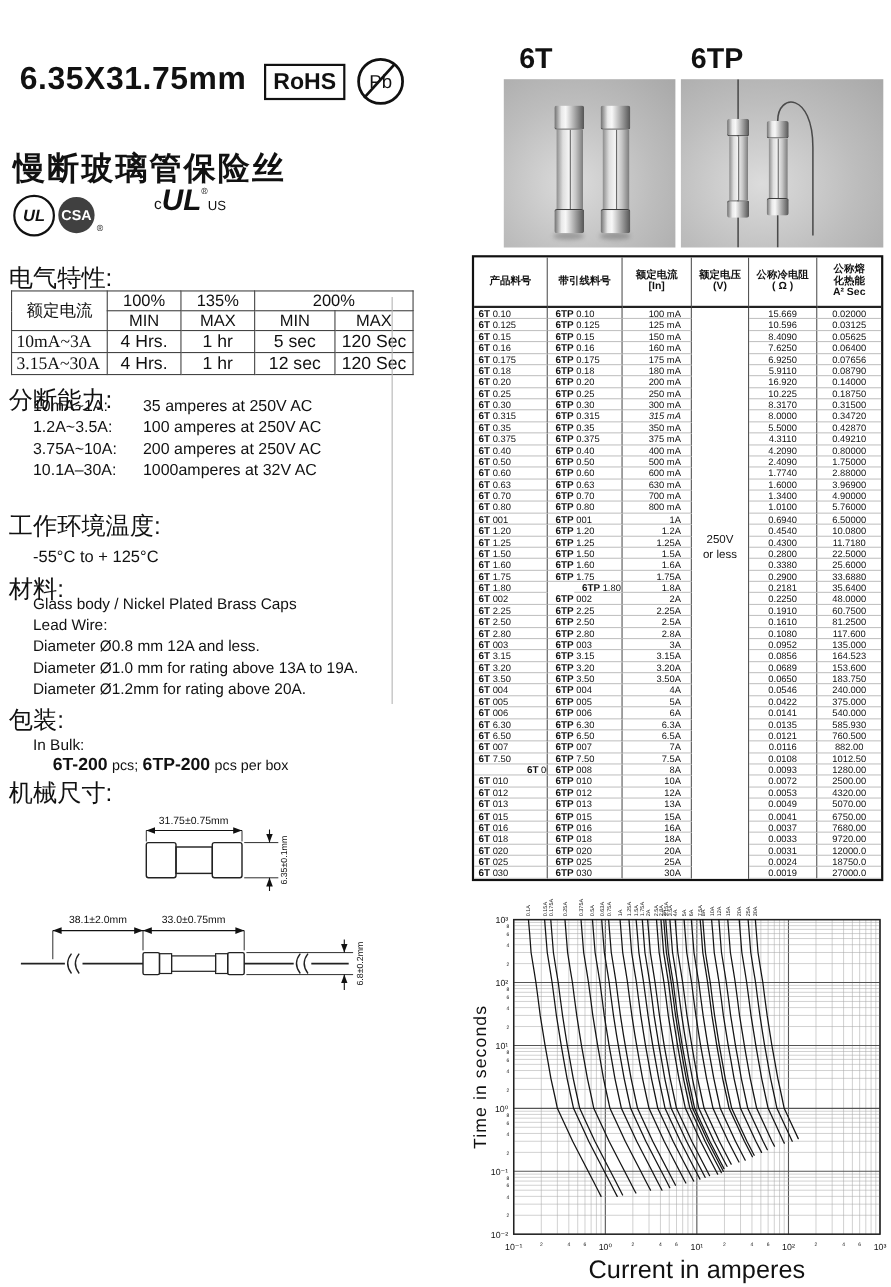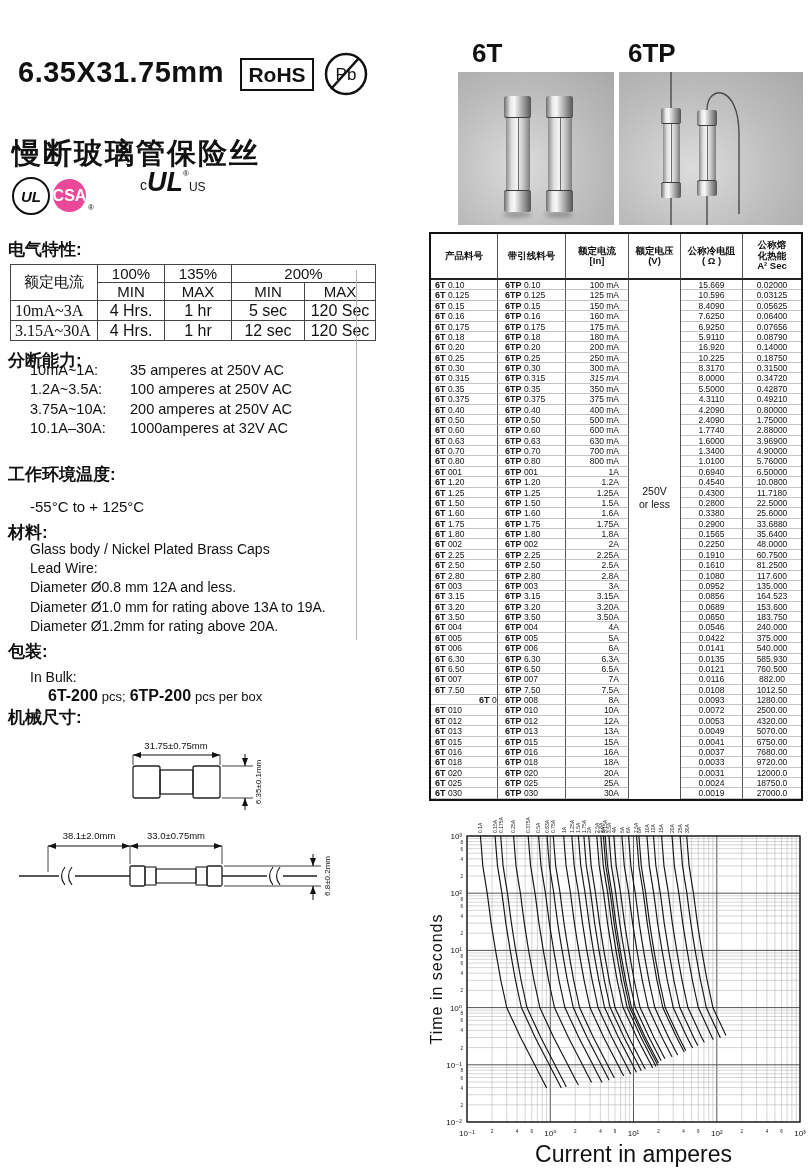--- a/index.html
+++ b/index.html
@@ -10,31 +10,31 @@
   
   .size-title{left:18px;top:56px;font-size:29px;font-weight:600;letter-spacing:.5px;}
   .rohs-box{left:240px;top:58px;width:70px;height:29px;border:2.5px solid #111;
             display:flex;align-items:center;justify-content:center;font-size:21px;font-weight:600;}
   .pb-badge{left:322px;top:50px;}
   .cn-title{left:12px;top:134px;font-size:29px;font-weight:bold;letter-spacing:2px;}
 
   
   .ul-logo{left:12px;top:177px;width:34px;height:34px;border:2.5px solid #111;border-radius:50%;
            display:flex;align-items:center;justify-content:center;font-size:15px;font-weight:bold;font-style:italic;}
-  .csa-logo{left:53px;top:179px;width:33px;height:33px;background:#ec4899;border-radius:50%;color:#fff;
-            display:flex;align-items:center;justify-content:center;font-size:16px;font-weight:bold;}
+  .csa-logo{left:53px;top:179px;width:33px;height:33px;background:#404040;border-radius:50%;color:#fff;
+            display:flex;align-items:center;justify-content:center;font-size:13px;font-weight:bold;}
   .csa-reg{left:88px;top:203px;font-size:8px;}
   .cul-logo{left:140px;top:170px;display:flex;align-items:flex-end;}
   .cul-c{font-size:14px;line-height:14px;padding-bottom:2px;}
   .cul-ul{font-size:27px;line-height:24px;font-weight:bold;font-style:italic;}
   .cul-reg{font-size:8px;line-height:8px;align-self:flex-start;}
   .cul-us{font-size:12px;line-height:12px;padding-bottom:1px;}
 
   
-  .sec-h{font-weight:bold;font-size:17px;}
+  .sec-h{font-weight:normal;font-size:22px;}
 
   
   .etable{left:10px;top:264px;border-collapse:collapse;}
   .etable td{border:1px solid #444;text-align:center;font-size:15px;padding:0 2px;}
   .etable .ecur{width:82px;font-family:"Liberation Serif","DejaVu Serif",serif;font-size:14px;}
   .etable .c2{width:62px;} .etable .c3{width:62px;} .etable .c4{width:68px;} .etable .c5{width:66px;}
   .etable .hrow td{height:17px;font-size:15px;}
   .etable .drow td{height:19px;font-size:16px;}
   .etable .rng{font-family:"Liberation Serif","DejaVu Serif",serif;font-size:14px;text-align:left;padding-left:4px;}
 
@@ -418,23 +418,23 @@
       <div class="sc br part lead" style="grid-area: 24 / 2;"><span class="pfx">6TP</span> 1.60</div>
       <div class="sc br cur" style="grid-area: 24 / 3;">1.6A</div>
       <div class="sc br ohm" style="grid-area: 24 / 5;">0.3380</div>
       <div class="sc a2s" style="grid-area: 24 / 6;">25.6000</div>
       <div class="sc br part" style="grid-area: 25 / 1;"><span class="pfx">6T</span> 1.75</div>
       <div class="sc br part lead" style="grid-area: 25 / 2;"><span class="pfx">6TP</span> 1.75</div>
       <div class="sc br cur" style="grid-area: 25 / 3;">1.75A</div>
       <div class="sc br ohm" style="grid-area: 25 / 5;">0.2900</div>
       <div class="sc a2s" style="grid-area: 25 / 6;">33.6880</div>
       <div class="sc br part" style="grid-area: 26 / 1;"><span class="pfx">6T</span> 1.80</div>
-      <div class="sc br part lead" style="grid-area: 26 / 2;"><span class="pfx">6TP</span> 1.80</div>
+      <div class="sc br part lead" style="grid-area: 26 / 2; margin-left: 24px;"><span class="pfx">6TP</span> 1.80</div>
       <div class="sc br cur" style="grid-area: 26 / 3;">1.8A</div>
-      <div class="sc br ohm" style="grid-area: 26 / 5;">0.1565</div>
+      <div class="sc br ohm" style="grid-area: 26 / 5;">0.2181</div>
       <div class="sc a2s" style="grid-area: 26 / 6;">35.6400</div>
       <div class="sc br part" style="grid-area: 27 / 1;"><span class="pfx">6T</span> 002</div>
       <div class="sc br part lead" style="grid-area: 27 / 2;"><span class="pfx">6TP</span> 002</div>
       <div class="sc br cur" style="grid-area: 27 / 3;">2A</div>
       <div class="sc br ohm" style="grid-area: 27 / 5;">0.2250</div>
       <div class="sc a2s" style="grid-area: 27 / 6;">48.0000</div>
       <div class="sc br part" style="grid-area: 28 / 1;"><span class="pfx">6T</span> 2.25</div>
       <div class="sc br part lead" style="grid-area: 28 / 2;"><span class="pfx">6TP</span> 2.25</div>
       <div class="sc br cur" style="grid-area: 28 / 3;">2.25A</div>
       <div class="sc br ohm" style="grid-area: 28 / 5;">0.1910</div>

